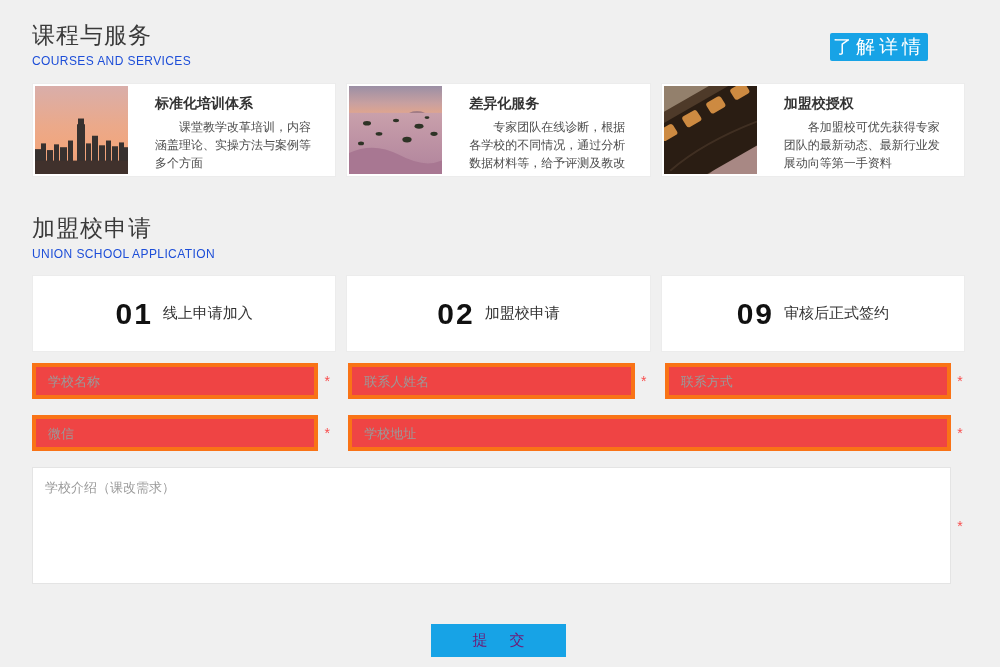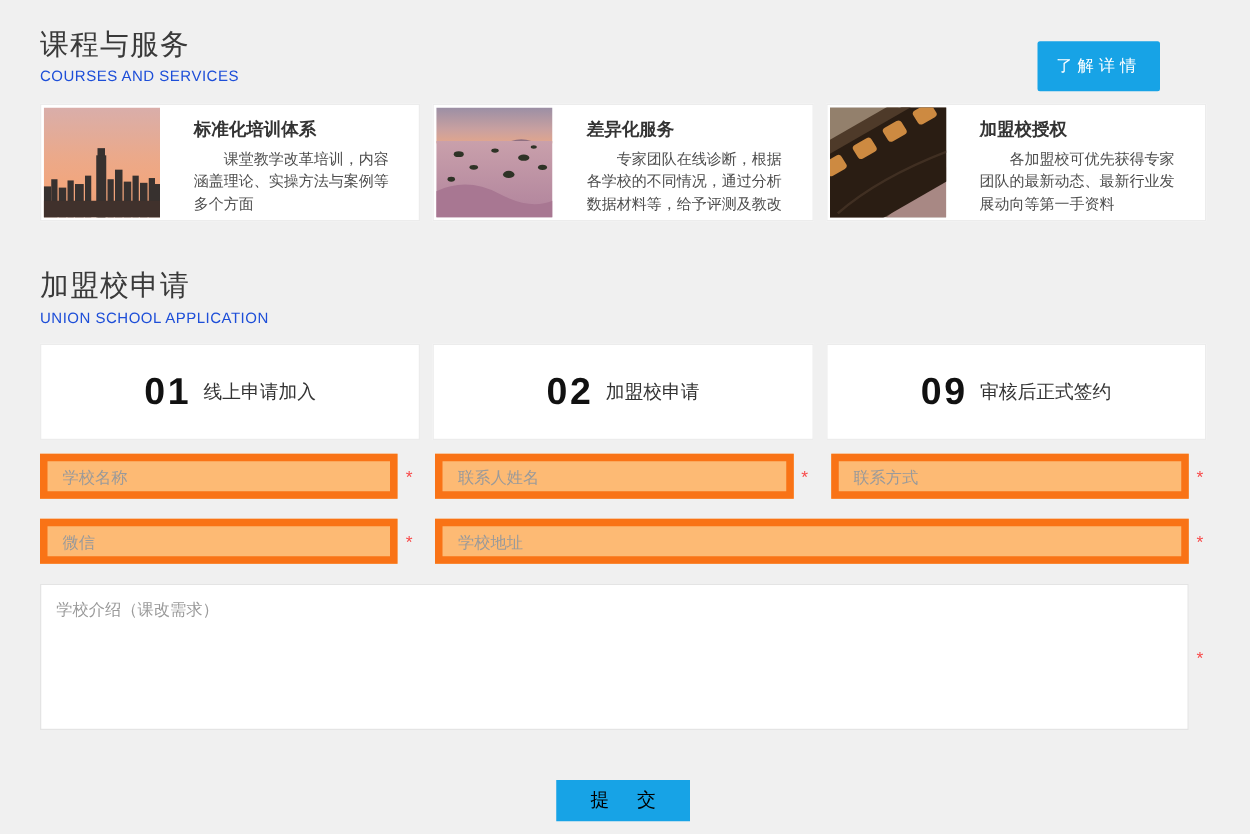--- a/index.html
+++ b/index.html
@@ -14,22 +14,22 @@
 
   
   .sec-header { position:relative; }
   .sec-title { font-size:23px; font-weight:400; color:#3a3a3a; letter-spacing:1px; }
   .sec-sub { font-size:12px; color:#1d4ed8; margin-top:3px; letter-spacing:0.4px; }
   .hdr1 { padding-top:20px; }
   .hdr2 { margin-top:36px; }
 
   .more-btn {
     position:absolute; top:33px; right:37px;
-    width:98px; height:40px; border:none; cursor:pointer;
-    background:var(--blue); color:#fff; font-size:13px; letter-spacing:4px;
+    width:98px; height:28px; border:none; cursor:pointer;
+    background:var(--blue); color:#fff; font-size:19px; letter-spacing:4px;
     border-radius:2px; font-family:inherit;
   }
 
   
   .cards { margin-top:15px; display:grid; grid-template-columns:repeat(3,1fr); gap:10px; }
   .card {
     background:#fff; border:1px solid #ececec; height:94px;
     display:flex; overflow:hidden; padding:2px;gap:13px;
   }
   .card-img { width:93px; flex:0 0 93px; height:100%; display:block; }
@@ -46,36 +46,36 @@
   }
   .step-num { font-size:30px; font-weight:700; color:#111; letter-spacing:2px; line-height:1; }
   .step-label { font-size:15px; color:#333; margin-left:10px; }
 
   
   .form { margin-top:11px; }
   .form-row { display:grid; grid-template-columns:repeat(3,1fr); column-gap:16px; margin-bottom:16px; }
   .field { display:flex; align-items:center; }
   .field.span2 { grid-column:2 / 4; }
   .field input {
-    flex:1; height:36px; background:#fdba74; border:6px solid #f97316;
+    flex:1; height:36px; background:#ef4444; border:4px solid #f97316;
     padding:0 12px; font-size:13px; color:#333; outline:none; font-family:inherit;
     min-width:0;
   }
   .field input::placeholder, .ta-wrap textarea::placeholder { color:#9a9a9a; }
   .req { width:10px; margin-left:4px; color:#f84c4c; font-size:14px; line-height:1; text-align:center; flex:0 0 10px; }
   .ta-wrap { display:flex; align-items:center; margin-bottom:0; }
   .ta-wrap textarea {
     flex:1; height:117px; background:#fff; border:1px solid #e4e4e4;
     padding:11px 12px; font-size:13px; color:#333; outline:none; resize:none; font-family:inherit;
   }
 
   .submit-btn {
     display:block; margin:40px auto 0 auto;
-    width:107px; height:33px; border:none; cursor:pointer;
-    background:var(--blue); color:#000000; font-size:15px; letter-spacing:9px;
+    width:135px; height:33px; border:none; cursor:pointer;
+    background:var(--blue); color:#701a75; font-size:15px; letter-spacing:9px;
     text-indent:9px; font-family:inherit;
   }
 </style>
 </head>
 <body style="background: rgb(240, 240, 240);">
 
 <div class="container">
 
   <div class="sec-header hdr1">
     <div class="sec-title">课程与服务</div>

